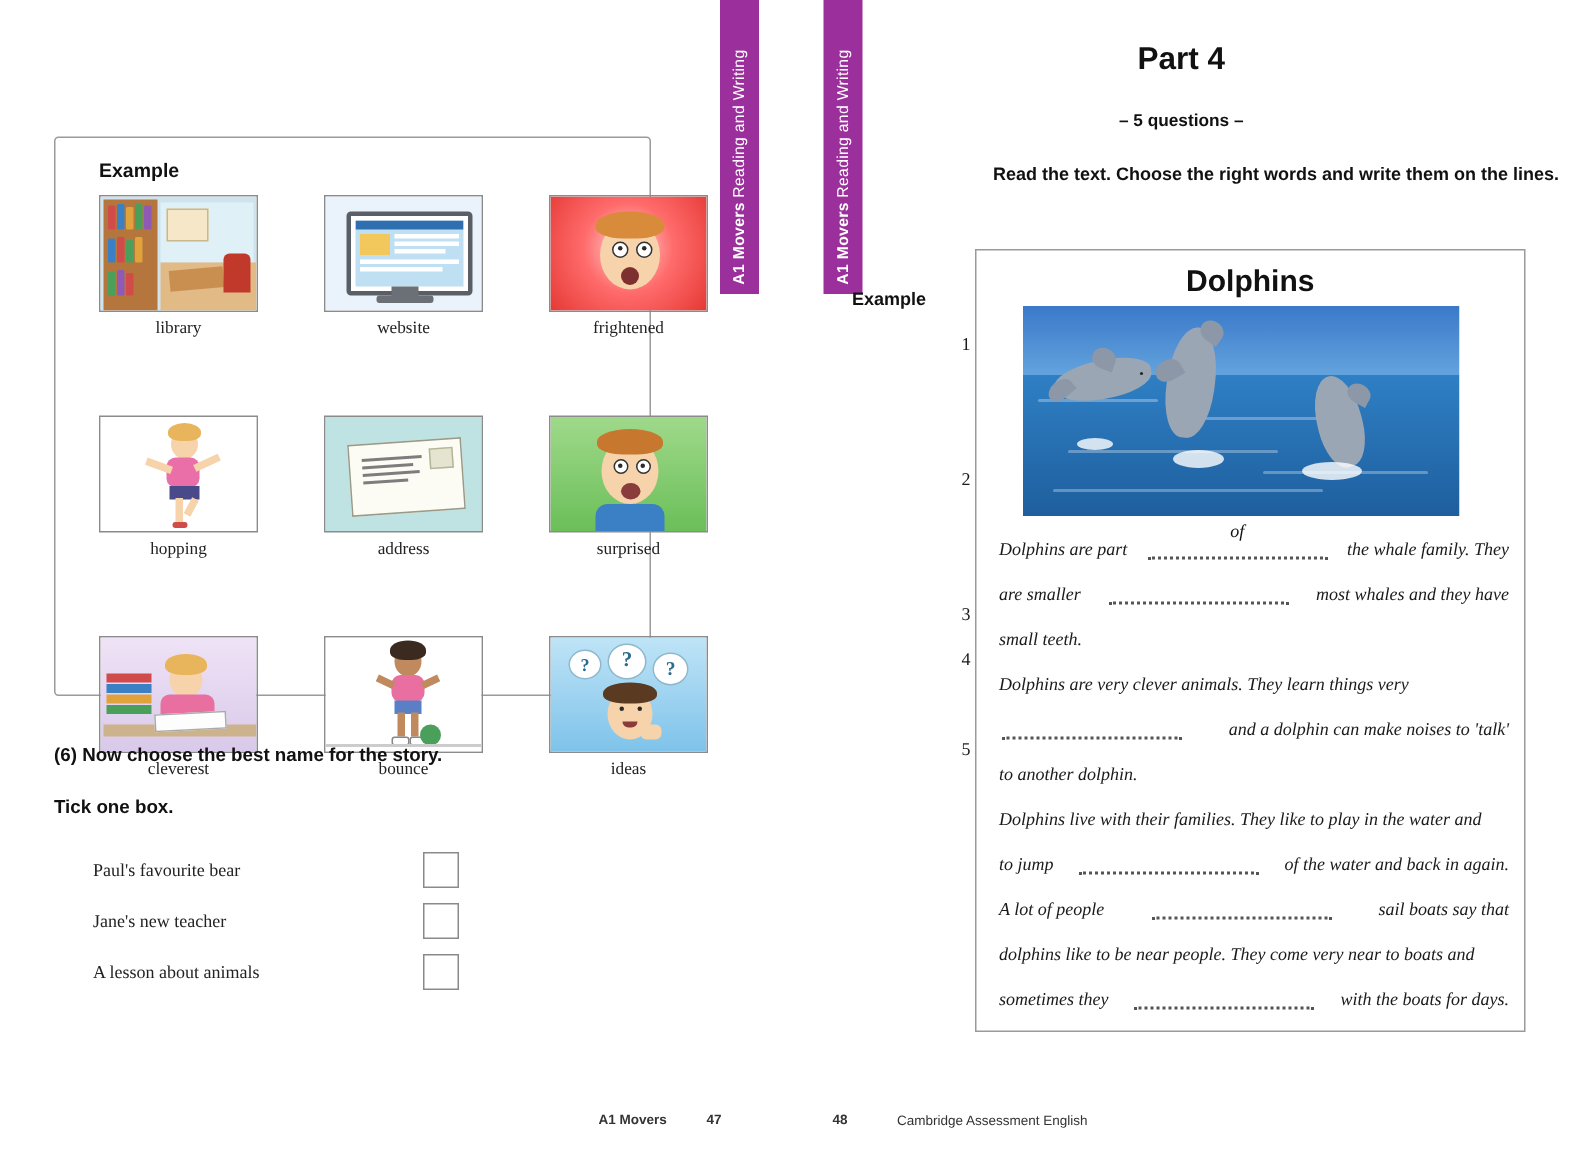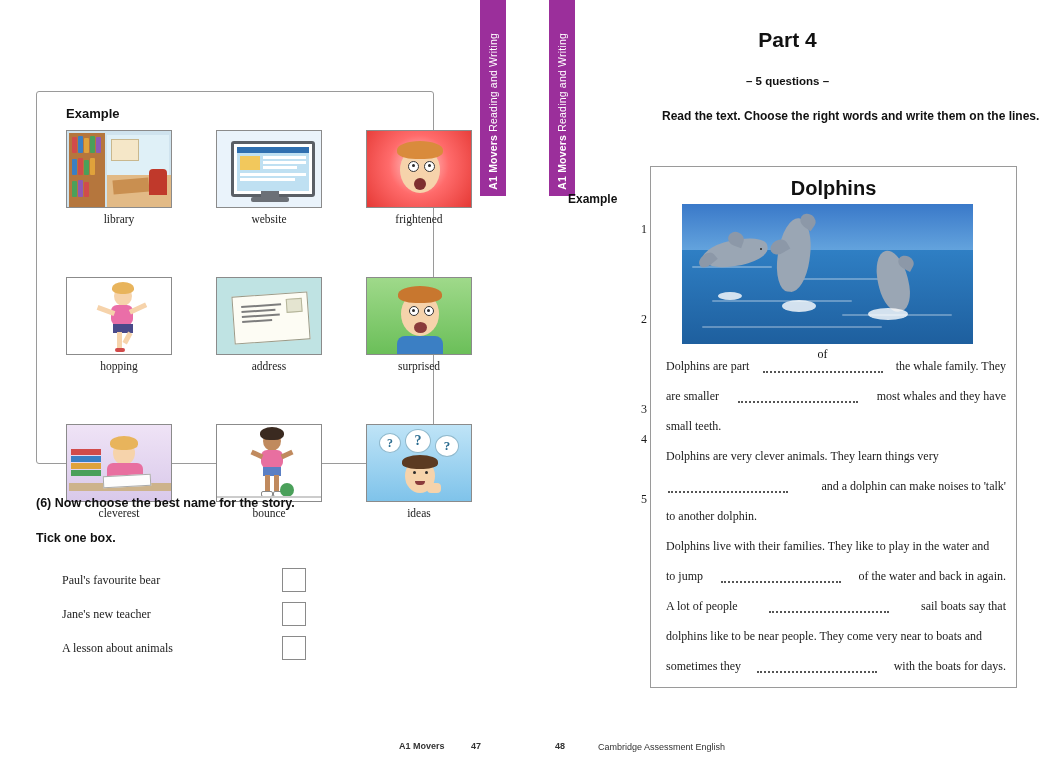--- a/index.html
+++ b/index.html
@@ -238,20 +238,21 @@
     width: 340px;
     font-family: "Liberation Serif", serif;
     font-size: 12px;
     color: #1a1a1a;
   }
   .line {
     position: relative;
     height: 30px;
     line-height: 30px;
     white-space: nowrap;
+    font-style: italic;
   }
   .blank {
     display: inline-block;
     width: 120px;
     border-bottom: 2px dotted #555;
     height: 12px;
     position: relative;
     margin: 0 2px;
   }
   .blank.filled::after {

